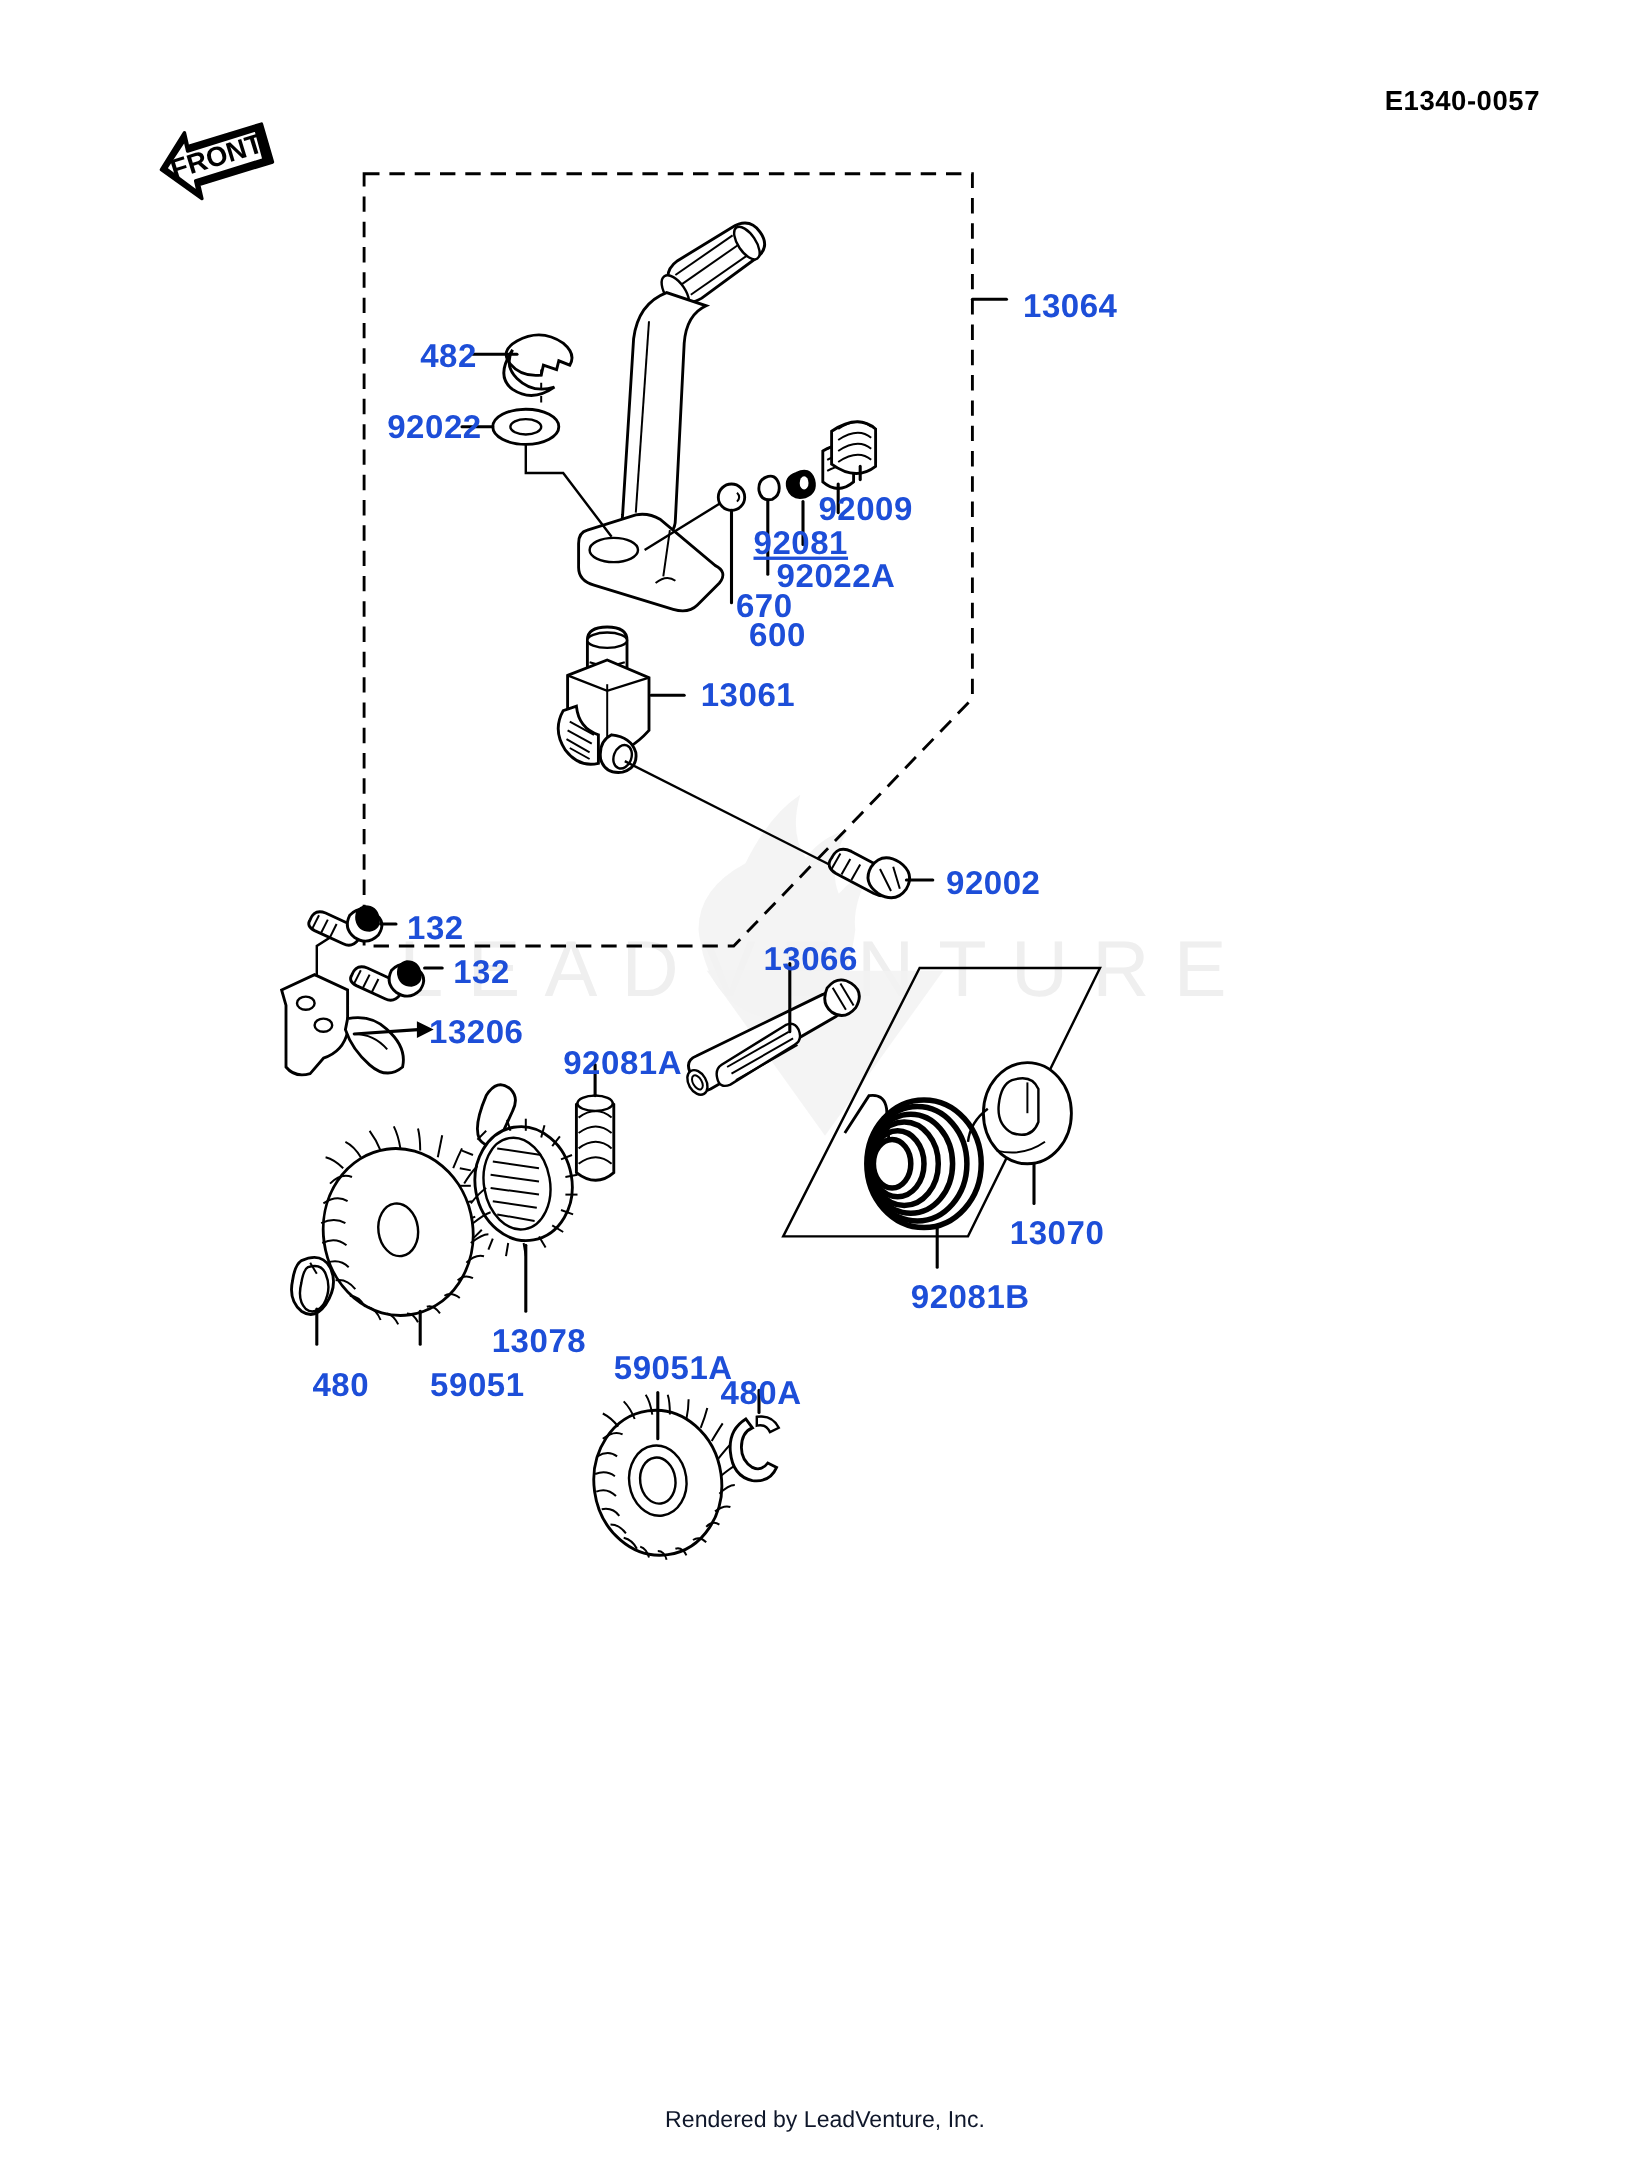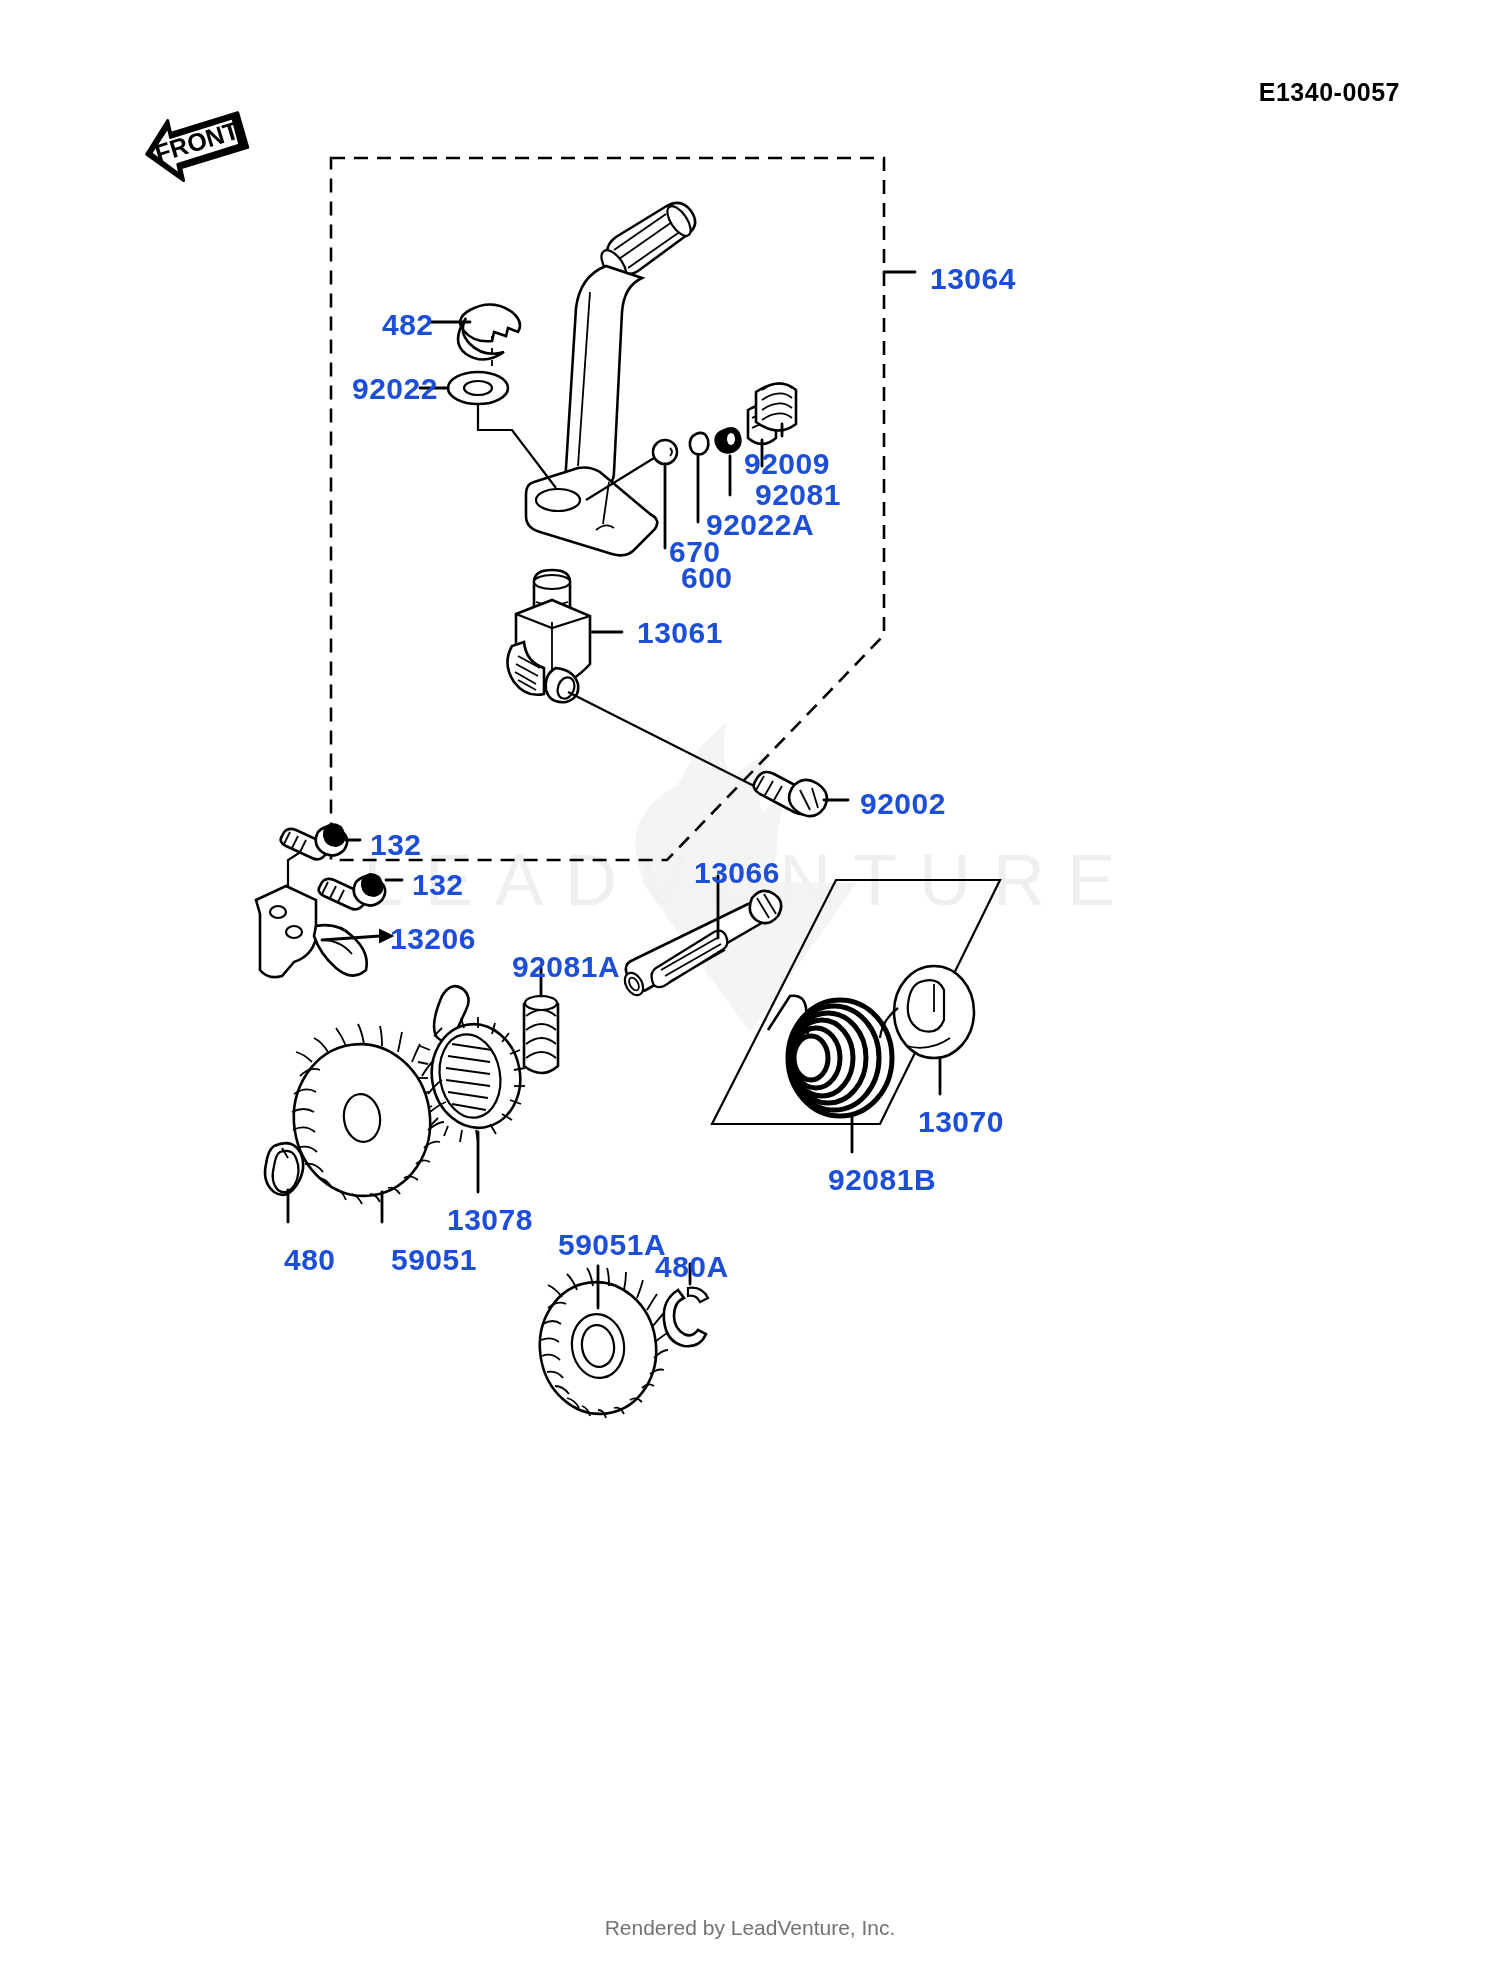--- a/index.html
+++ b/index.html
@@ -37,21 +37,21 @@
     text-align: center;
   }
   .footer-credit {
     position: absolute;
     left: 0;
     right: 0;
     bottom: 22px;
     text-align: center;
     font-size: 21px;
     font-family: "Liberation Sans", sans-serif;
-    color: #737373;
+    color: #0f172a;
   }
   .callout {
     position: absolute;
     font-size: 30px;
     font-weight: bold;
     font-family: "Liberation Sans", sans-serif;
     letter-spacing: 0.5px;
     white-space: nowrap;
     color: #1d4ed8;
   }
@@ -427,21 +427,21 @@
       <path class="wf2" d="M688 1288 q14 -2 20 10 l-8 4 q-4 -8 -12 -6 Z"></path>
     </g>
     <line class="lead" x1="690" y1="1284" x2="690" y2="1264"></line>
   </svg>
 
   <div id="callout-layer">
       <div class="callout" style="left: 382px; top: 308px;">482</div>
       <div class="callout" style="left: 352px; top: 372px;">92022</div>
       <div class="callout" style="left: 930px; top: 262px;">13064</div>
       <div class="callout" style="left: 744px; top: 447px; text-align: center;">92009</div>
-      <div class="callout" style="left: 755px; top: 478px;">92081</div>
+      <div class="callout" style="left: 685px; top: 478px; text-decoration: underline;">92081</div>
       <div class="callout" style="left: 706px; top: 508px;">92022A</div>
       <div class="callout" style="left: 669px; top: 535px;">670</div>
       <div class="callout" style="left: 681px; top: 561px;">600</div>
       <div class="callout" style="left: 637px; top: 616px;">13061</div>
       <div class="callout" style="left: 860px; top: 787px;">92002</div>
       <div class="callout" style="left: 370px; top: 828px;">132</div>
       <div class="callout" style="left: 412px; top: 868px;">132</div>
       <div class="callout" style="left: 390px; top: 922px;">13206</div>
       <div class="callout" style="left: 694px; top: 856px;">13066</div>
       <div class="callout" style="left: 512px; top: 950px;">92081A</div>

